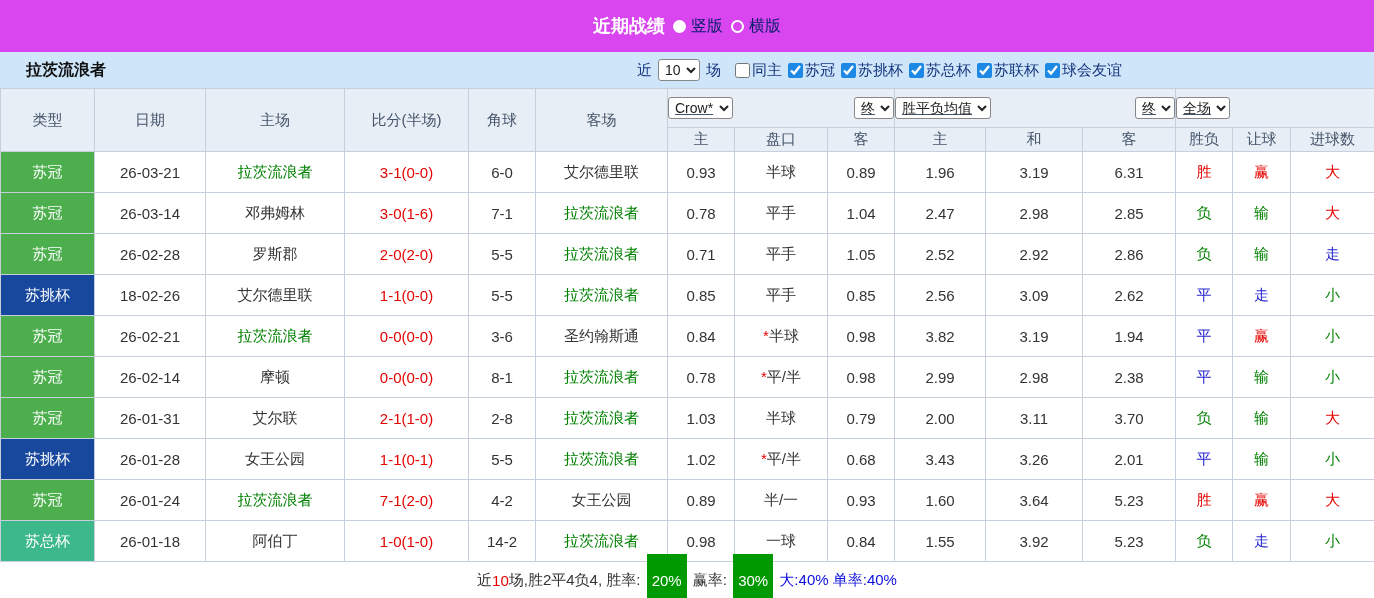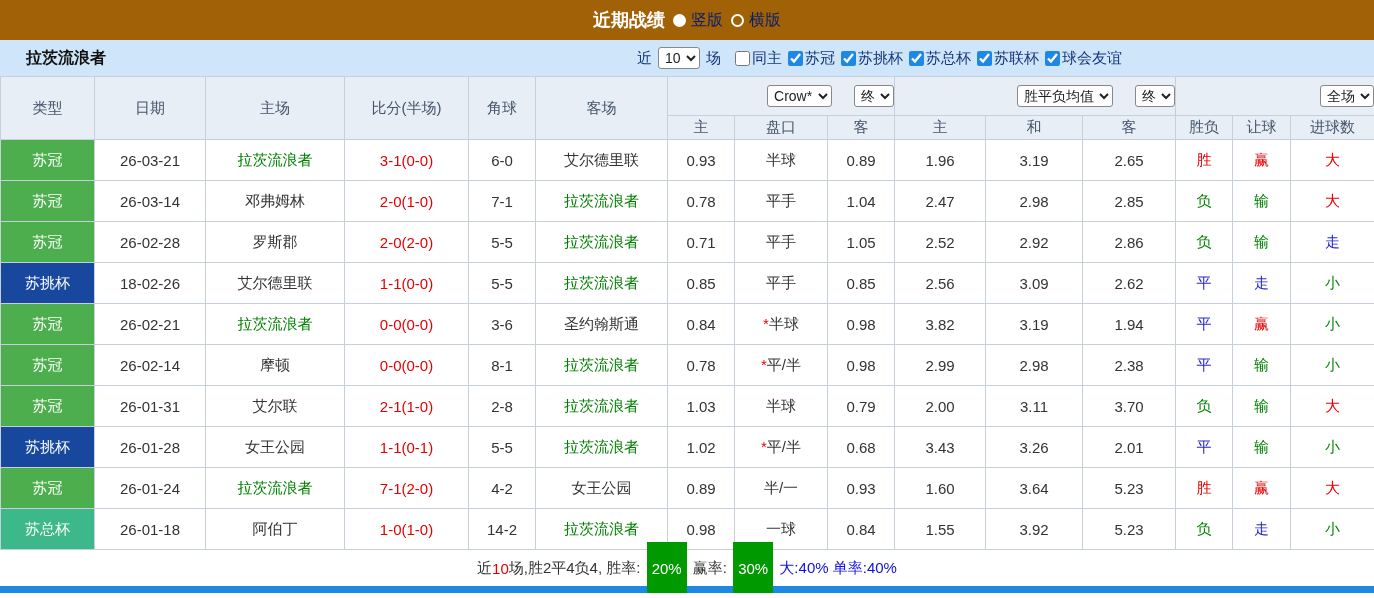--- a/index.html
+++ b/index.html
@@ -5,22 +5,22 @@
   * { box-sizing: border-box; margin: 0; padding: 0; }
   html,body { background:#fff; }
   body {
     width: 1374px;
     font-family: "Liberation Sans", "DejaVu Sans", sans-serif;
     font-size: 15px;
     color: #333;
   }
   
   .topbar {
-    height: 40px;
-    background: #a16207;
+    height: 52px;
+    background: #d946ef;
     display: flex;
     align-items: center;
     justify-content: center;
     gap: 8px;
   }
   .topbar .title {
     color: #fff;
     font-weight: bold;
     font-size: 18px;
   }
@@ -71,21 +71,21 @@
   th, td { border: 1px solid #c6d0dc; overflow: hidden; white-space: nowrap; }
   thead th {
     background: #e8eef6;
     color: #44546a;
     font-weight: normal;
     font-size: 15px;
   }
   thead tr.group-row th { height: 39px; }
   thead tr.sub-row th { height: 24px; }
   .group-cell { }
-  .group-inner { display: flex; align-items: center; justify-content: flex-end; gap: 22px; }
+  .group-inner { display: flex; align-items: center; justify-content: space-between; gap: 22px; text-decoration: underline; }
   tbody td { height: 41px; background: #fff; }
   .lg-sc  { background: #4cae4c; color: #fff; }
   .lg-stb { background: #17489e; color: #fff; }
   .lg-szb { background: #3cb88a; color: #fff; }
   .c-red   { color: #e60000; }
   .c-green { color: #008000; }
   .c-blue  { color: #1f1fd0; }
   
   .footer {
     height: 36px;
@@ -230,30 +230,30 @@
         <td>26-03-21</td>
         <td class="c-green">拉茨流浪者</td>
         <td class="c-red">3-1(0-0)</td>
         <td>6-0</td>
         <td>艾尔德里联</td>
         <td>0.93</td>
         <td>半球</td>
         <td>0.89</td>
         <td>1.96</td>
         <td>3.19</td>
-        <td>2.65</td>
+        <td>6.31</td>
         <td class="c-red">胜</td>
         <td class="c-red">赢</td>
         <td class="c-red">大</td>
       </tr>
       <tr>
         <td class="lg-sc">苏冠</td>
         <td>26-03-14</td>
         <td>邓弗姆林</td>
-        <td class="c-red">2-0(1-0)</td>
+        <td class="c-red">3-0(1-6)</td>
         <td>7-1</td>
         <td class="c-green">拉茨流浪者</td>
         <td>0.78</td>
         <td>平手</td>
         <td>1.04</td>
         <td>2.47</td>
         <td>2.98</td>
         <td>2.85</td>
         <td class="c-green">负</td>
         <td class="c-green">输</td>

